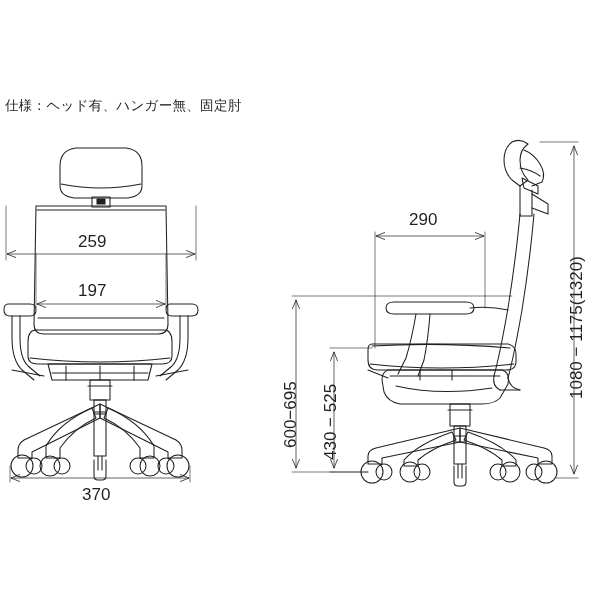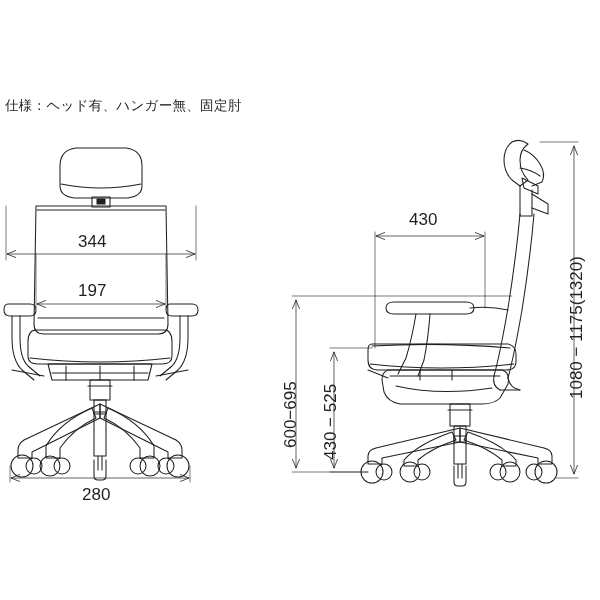--- a/index.html
+++ b/index.html
@@ -251,21 +251,21 @@
       </g>
 
       <g>
         <path d="M540,134 L578,134" stroke-width="0.6"></path>
         <path d="M556,470 L578,470" stroke-width="0.6"></path>
         <path d="M574,138 L574,466" marker-start="url(#ahs)" marker-end="url(#ah)"></path>
       </g>
     </g>
   </svg>
 
-  <div class="dim-label" id="lbl-625">344</div>
+  <div class="dim-label" id="lbl-625">259</div>
   <div class="dim-label" id="lbl-465">197</div>
-  <div class="dim-label" id="lbl-650">280</div>
-  <div class="dim-label" id="lbl-430">430</div>
+  <div class="dim-label" id="lbl-650">370</div>
+  <div class="dim-label" id="lbl-430">290</div>
   <div class="dim-label dim-vert" id="lbl-600-695">600−695</div>
   <div class="dim-label dim-vert" id="lbl-430-525">430 − 525</div>
   <div class="dim-label dim-vert" id="lbl-1080">1080 − 1175(1320)</div>
 
 </div>
 
 </body></html>

